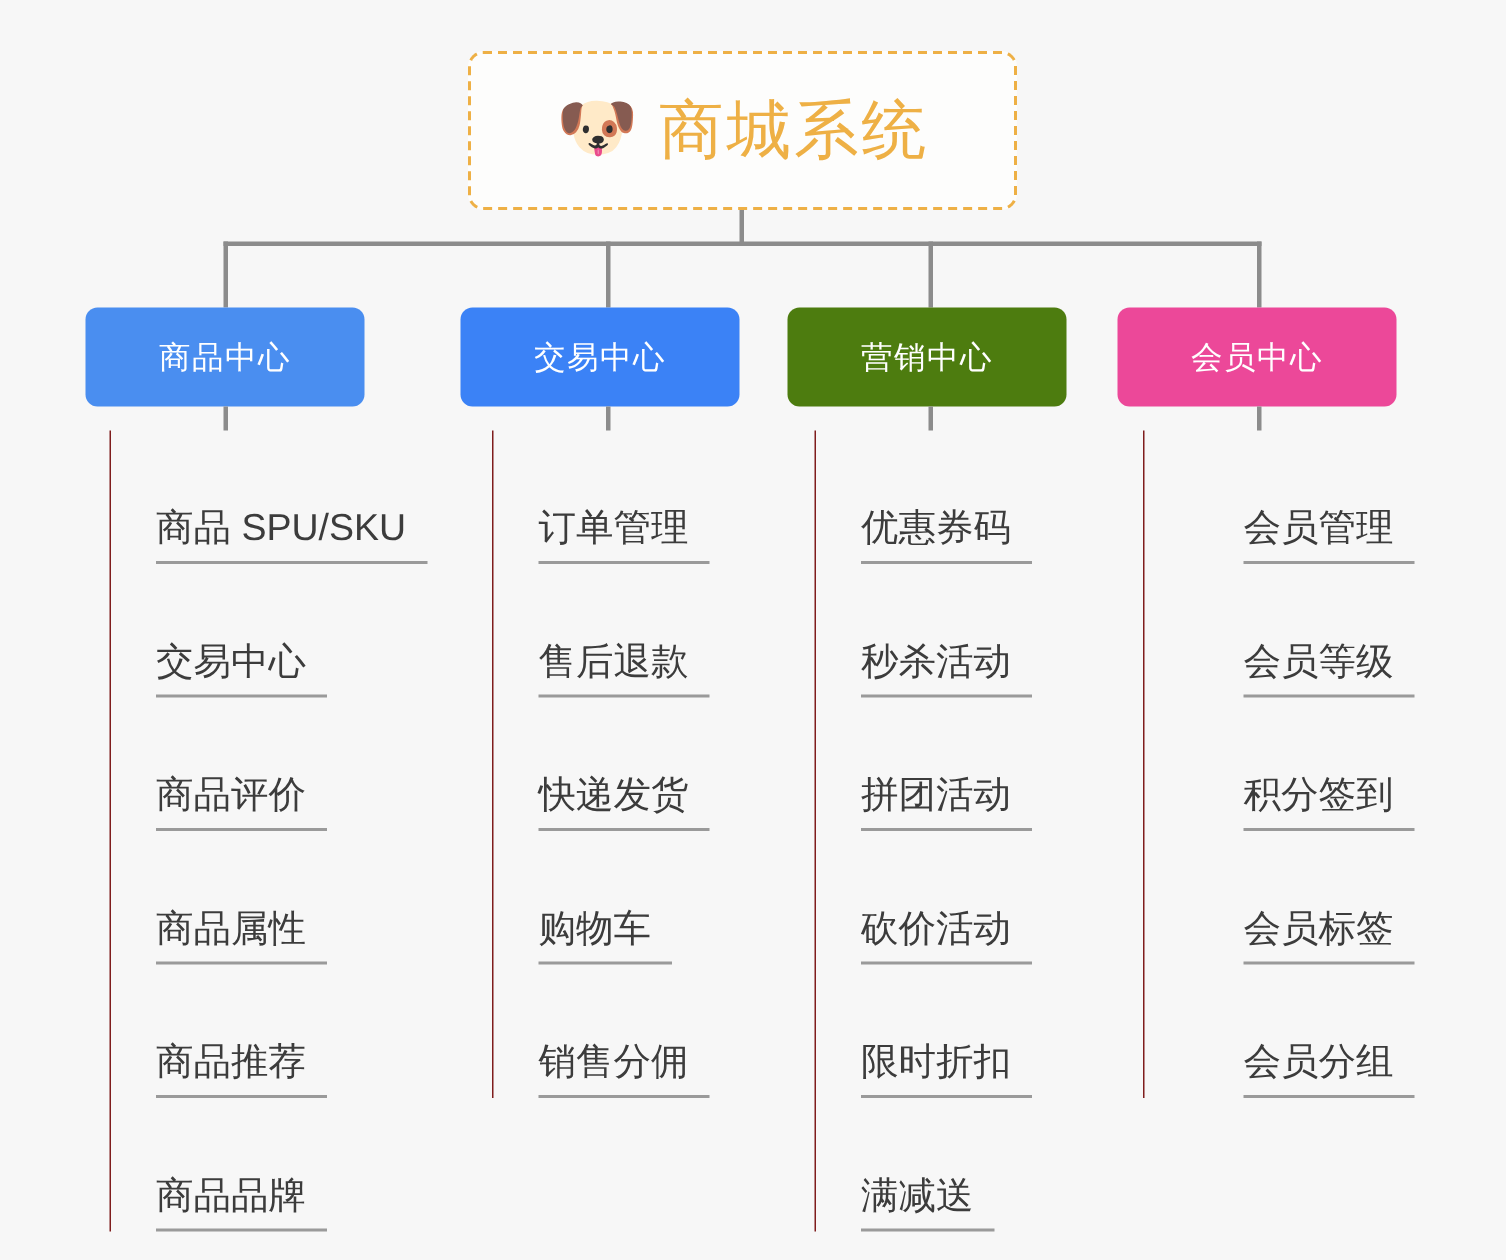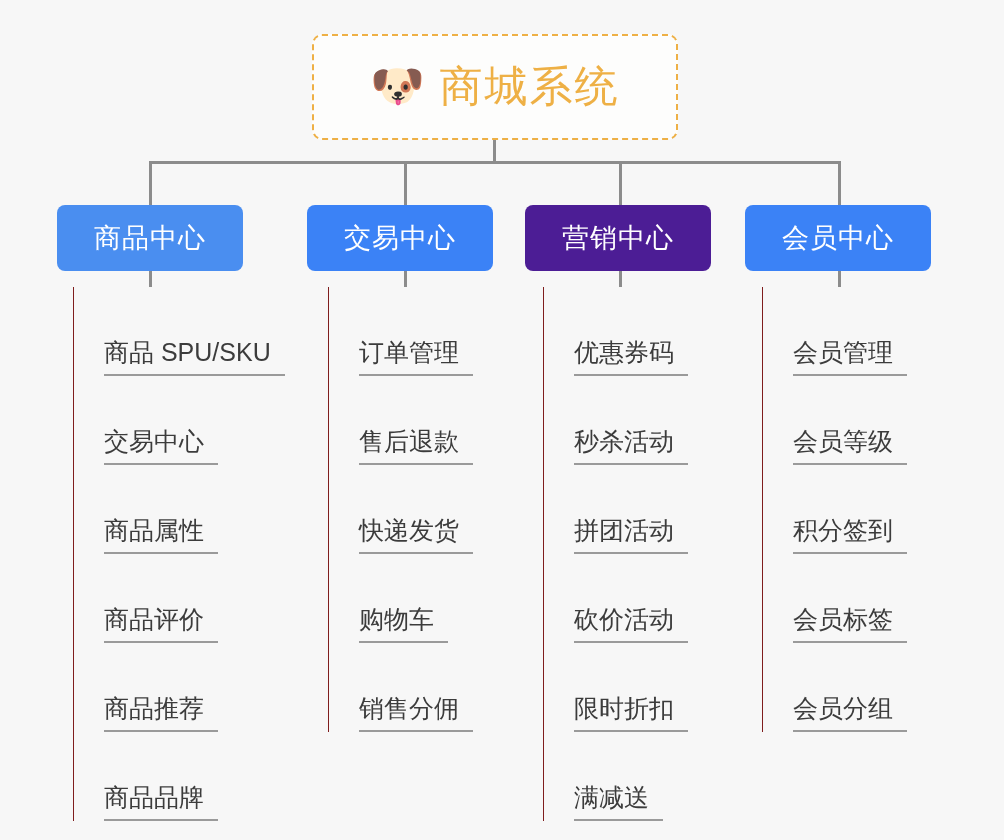--- a/index.html
+++ b/index.html
@@ -88,28 +88,28 @@
   .branch.b3 { left: 745px; }
 
   .branch-header {
     box-sizing: border-box;
     height: 66px;
     border-radius: 8px;
     display: flex;
     align-items: center;
     justify-content: center;
     color: #ffffff;
-    font-size: 27px;
+    font-size: 21px;
     letter-spacing: 1px;
     white-space: nowrap;
   }
   .branch.b0 .branch-header { width: 186px; background: #4a8ef0; }
   .branch.b1 .branch-header { width: 186px; background: #3b82f6; }
-  .branch.b2 .branch-header { width: 186px; background: #4c1d95; }
-  .branch.b3 .branch-header { width: 186px; background: #3b82f6; }
+  .branch.b2 .branch-header { width: 186px; background: #4d7c0f; }
+  .branch.b3 .branch-header { width: 186px; background: #ec4899; }
 
   
   .branch-stub {
     position: absolute;
     width: 3px;
     height: 16px;
     background: #8c8c8c;
   }
   .branch.b0 .branch-stub { left: 92px; top: 66px; }
   .branch.b1 .branch-stub { left: 97px; top: 66px; }
@@ -118,21 +118,21 @@
 
   
   .leaf-list {
     position: absolute;
     top: 82px;
     border-left: 1px solid #7f1d1d;
   }
   .branch.b0 .leaf-list { left: 16px; }
   .branch.b1 .leaf-list { left: 21px; }
   .branch.b2 .leaf-list { left: 18px; }
-  .branch.b3 .leaf-list { left: 17px; }
+  .branch.b3 .leaf-list { left: 17px; padding-left: 36px; }
 
   .leaf-item {
     height: 89px;
     display: flex;
     align-items: flex-end;
     padding-left: 30px;
     box-sizing: border-box;
   }
   .leaf-label {
     font-size: 25px;
@@ -166,26 +166,26 @@
     </div>
     <div class="branch-stub"></div>
     <div class="leaf-list">
       <div class="leaf-item">
           <span class="leaf-label">商品 SPU/SKU</span>
         </div>
       <div class="leaf-item">
           <span class="leaf-label">交易中心</span>
         </div>
       <div class="leaf-item">
+          <span class="leaf-label">商品评价</span>
+        </div>
+      <div class="leaf-item">
           <span class="leaf-label">商品属性</span>
         </div>
       <div class="leaf-item">
-          <span class="leaf-label">商品评价</span>
-        </div>
-      <div class="leaf-item">
           <span class="leaf-label">商品推荐</span>
         </div>
       <div class="leaf-item">
           <span class="leaf-label">商品品牌</span>
         </div>
     </div>
   </div>
 
   <div class="branch b1">
     <div class="branch-header">

